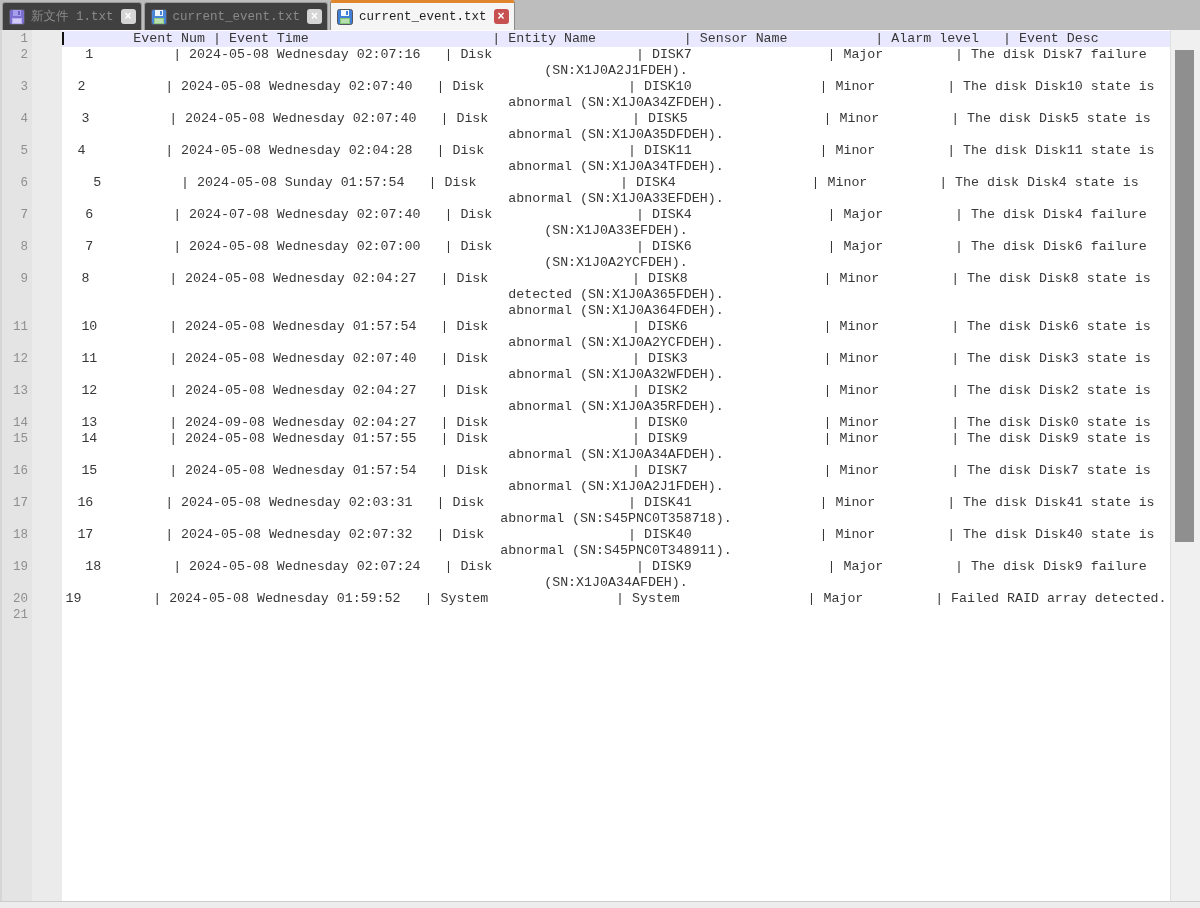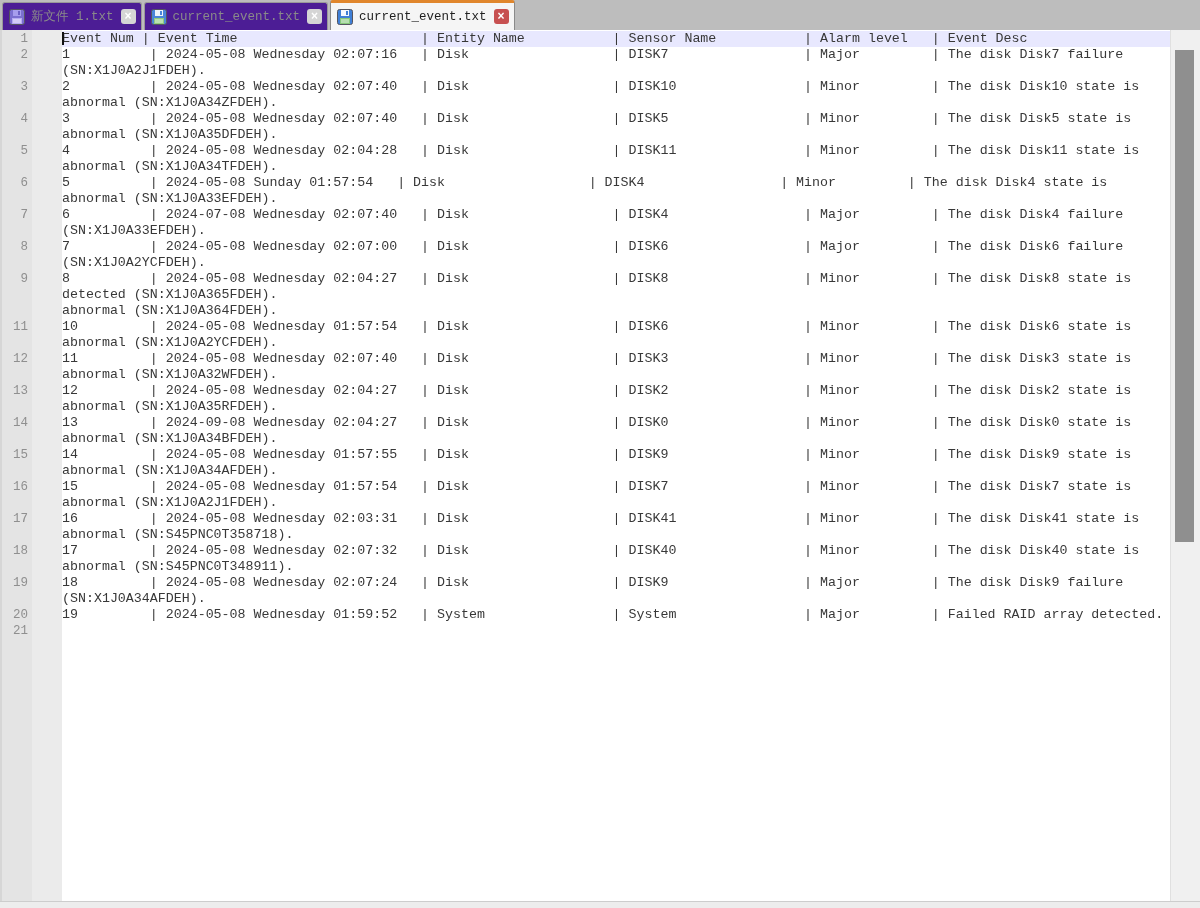--- a/index.html
+++ b/index.html
@@ -2,37 +2,37 @@
 <html><head>
 <meta charset="utf-8">
 <style>
   html,body{margin:0;padding:0;}
   body{width:1200px;height:908px;overflow:hidden;background:#bdbdbd;font-family:"Liberation Sans",sans-serif;}
   .window{width:1200px;height:908px;display:flex;flex-direction:column;}
 
   
   .tabbar{height:30px;background:#bdbdbd;display:flex;align-items:flex-end;padding-left:2px;box-sizing:border-box;flex:0 0 auto;}
   .tab{height:28px;display:flex;align-items:center;padding:0 5px 0 6px;margin-right:2px;
-       background:#4c1d95;border:1px solid #999;border-bottom:none;border-radius:3px 3px 0 0;
+       background:#404040;border:1px solid #999;border-bottom:none;border-radius:3px 3px 0 0;
        color:#8a8a8a;font:12.5px "Liberation Mono","DejaVu Sans Mono",monospace;white-space:nowrap;box-sizing:border-box;cursor:default;}
   .tab .ticon{margin-right:6px;flex:0 0 auto;display:block;}
   .tab .tclose{width:15px;height:15px;margin-left:7px;border-radius:3px;background:#d5d5d5;
        color:#fff;font:bold 12px/15px "Liberation Sans",sans-serif;text-align:center;cursor:pointer;}
   .tab.active{height:30px;background:#f5f5f5;border-color:#8a8a8a;border-top:3px solid #e0862c;color:#1e1e1e;}
   .tab.active .tclose{background:#c75050;}
 
   
   .editor{flex:1 1 auto;position:relative;overflow:hidden;
           background:linear-gradient(to right,#d6d6d6 0,#d6d6d6 2px,#e4e4e4 2px,#e4e4e4 32px,#ebebeb 32px,#ebebeb 62px,#ffffff 62px);}
   .rows{position:absolute;left:0;top:1px;width:1170px;}
   .row{display:flex;height:16px;line-height:16px;}
   .ln{flex:0 0 62px;box-sizing:border-box;padding-right:34px;text-align:right;
       font:12.5px/16px "Liberation Mono","DejaVu Sans Mono",monospace;color:#8f8f8f;}
   .txt{flex:1 1 auto;white-space:pre;overflow:hidden;
-      font:13.3px/16px "Liberation Mono","DejaVu Sans Mono",monospace;color:#383838;}
+      font:13.3px/16px "Liberation Mono","DejaVu Sans Mono",monospace;color:#383838;text-align:center;}
   .row.hl .txt{background:#e8e8fe;}
   .caret{position:absolute;left:62px;top:2px;width:1.5px;height:13px;background:#111;}
 
   
   .scroll{position:absolute;top:0;right:0;width:30px;height:100%;background:#f0f0f0;border-left:1px solid #e0e0e0;box-sizing:border-box;}
   .scroll .thumb{position:absolute;left:4px;width:19px;top:20px;height:492px;background:#8f8f8f;cursor:pointer;}
 
   
   .bottomstrip{flex:0 0 6px;background:#ededed;border-top:1px solid #cdcdcd;}
 </style>
@@ -176,24 +176,20 @@
         </div>
         <div class="row">
           <span class="ln"></span>
           <span class="txt">abnormal (SN:X1J0A35RFDEH).</span>
         </div>
         <div class="row">
           <span class="ln">14</span>
           <span class="txt">13         | 2024-09-08 Wednesday 02:04:27   | Disk                  | DISK0                 | Minor         | The disk Disk0 state is</span>
         </div>
         <div class="row">
-          <span class="ln"></span>
-          <span class="txt">abnormal (SN:X1J0A34BFDEH).</span>
-        </div>
-        <div class="row">
           <span class="ln">15</span>
           <span class="txt">14         | 2024-05-08 Wednesday 01:57:55   | Disk                  | DISK9                 | Minor         | The disk Disk9 state is</span>
         </div>
         <div class="row">
           <span class="ln"></span>
           <span class="txt">abnormal (SN:X1J0A34AFDEH).</span>
         </div>
         <div class="row">
           <span class="ln">16</span>
           <span class="txt">15         | 2024-05-08 Wednesday 01:57:54   | Disk                  | DISK7                 | Minor         | The disk Disk7 state is</span>

